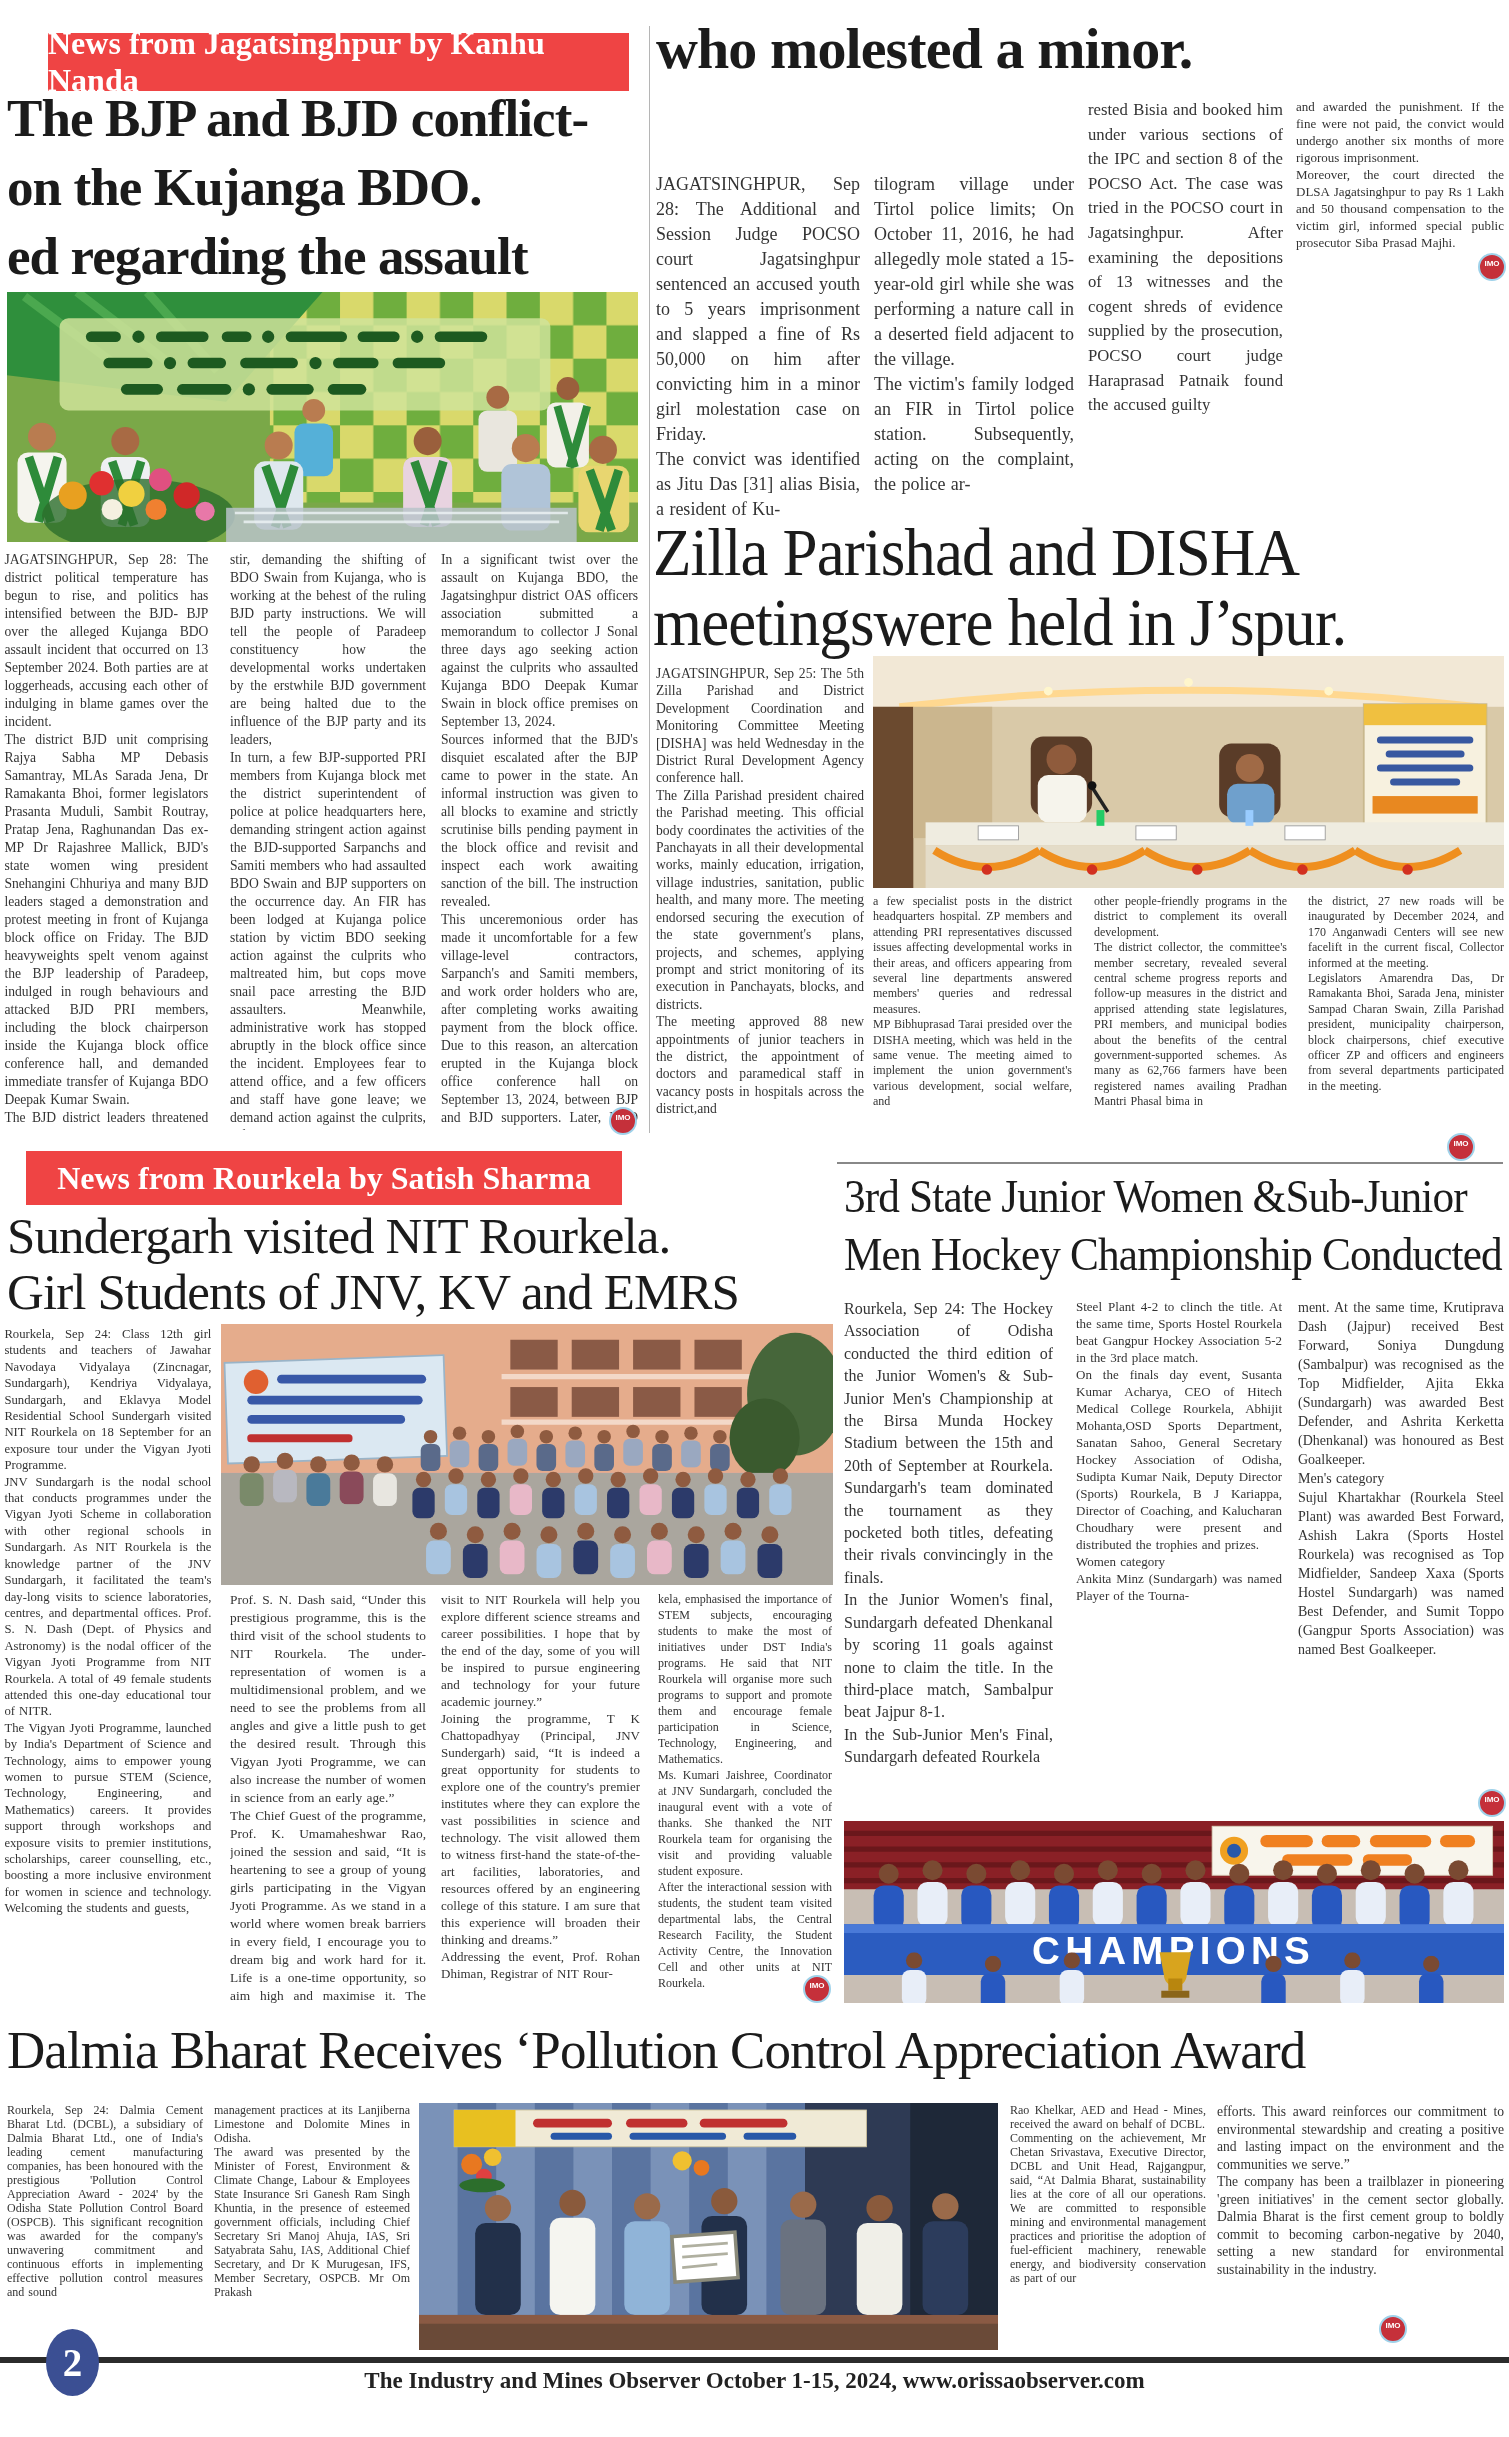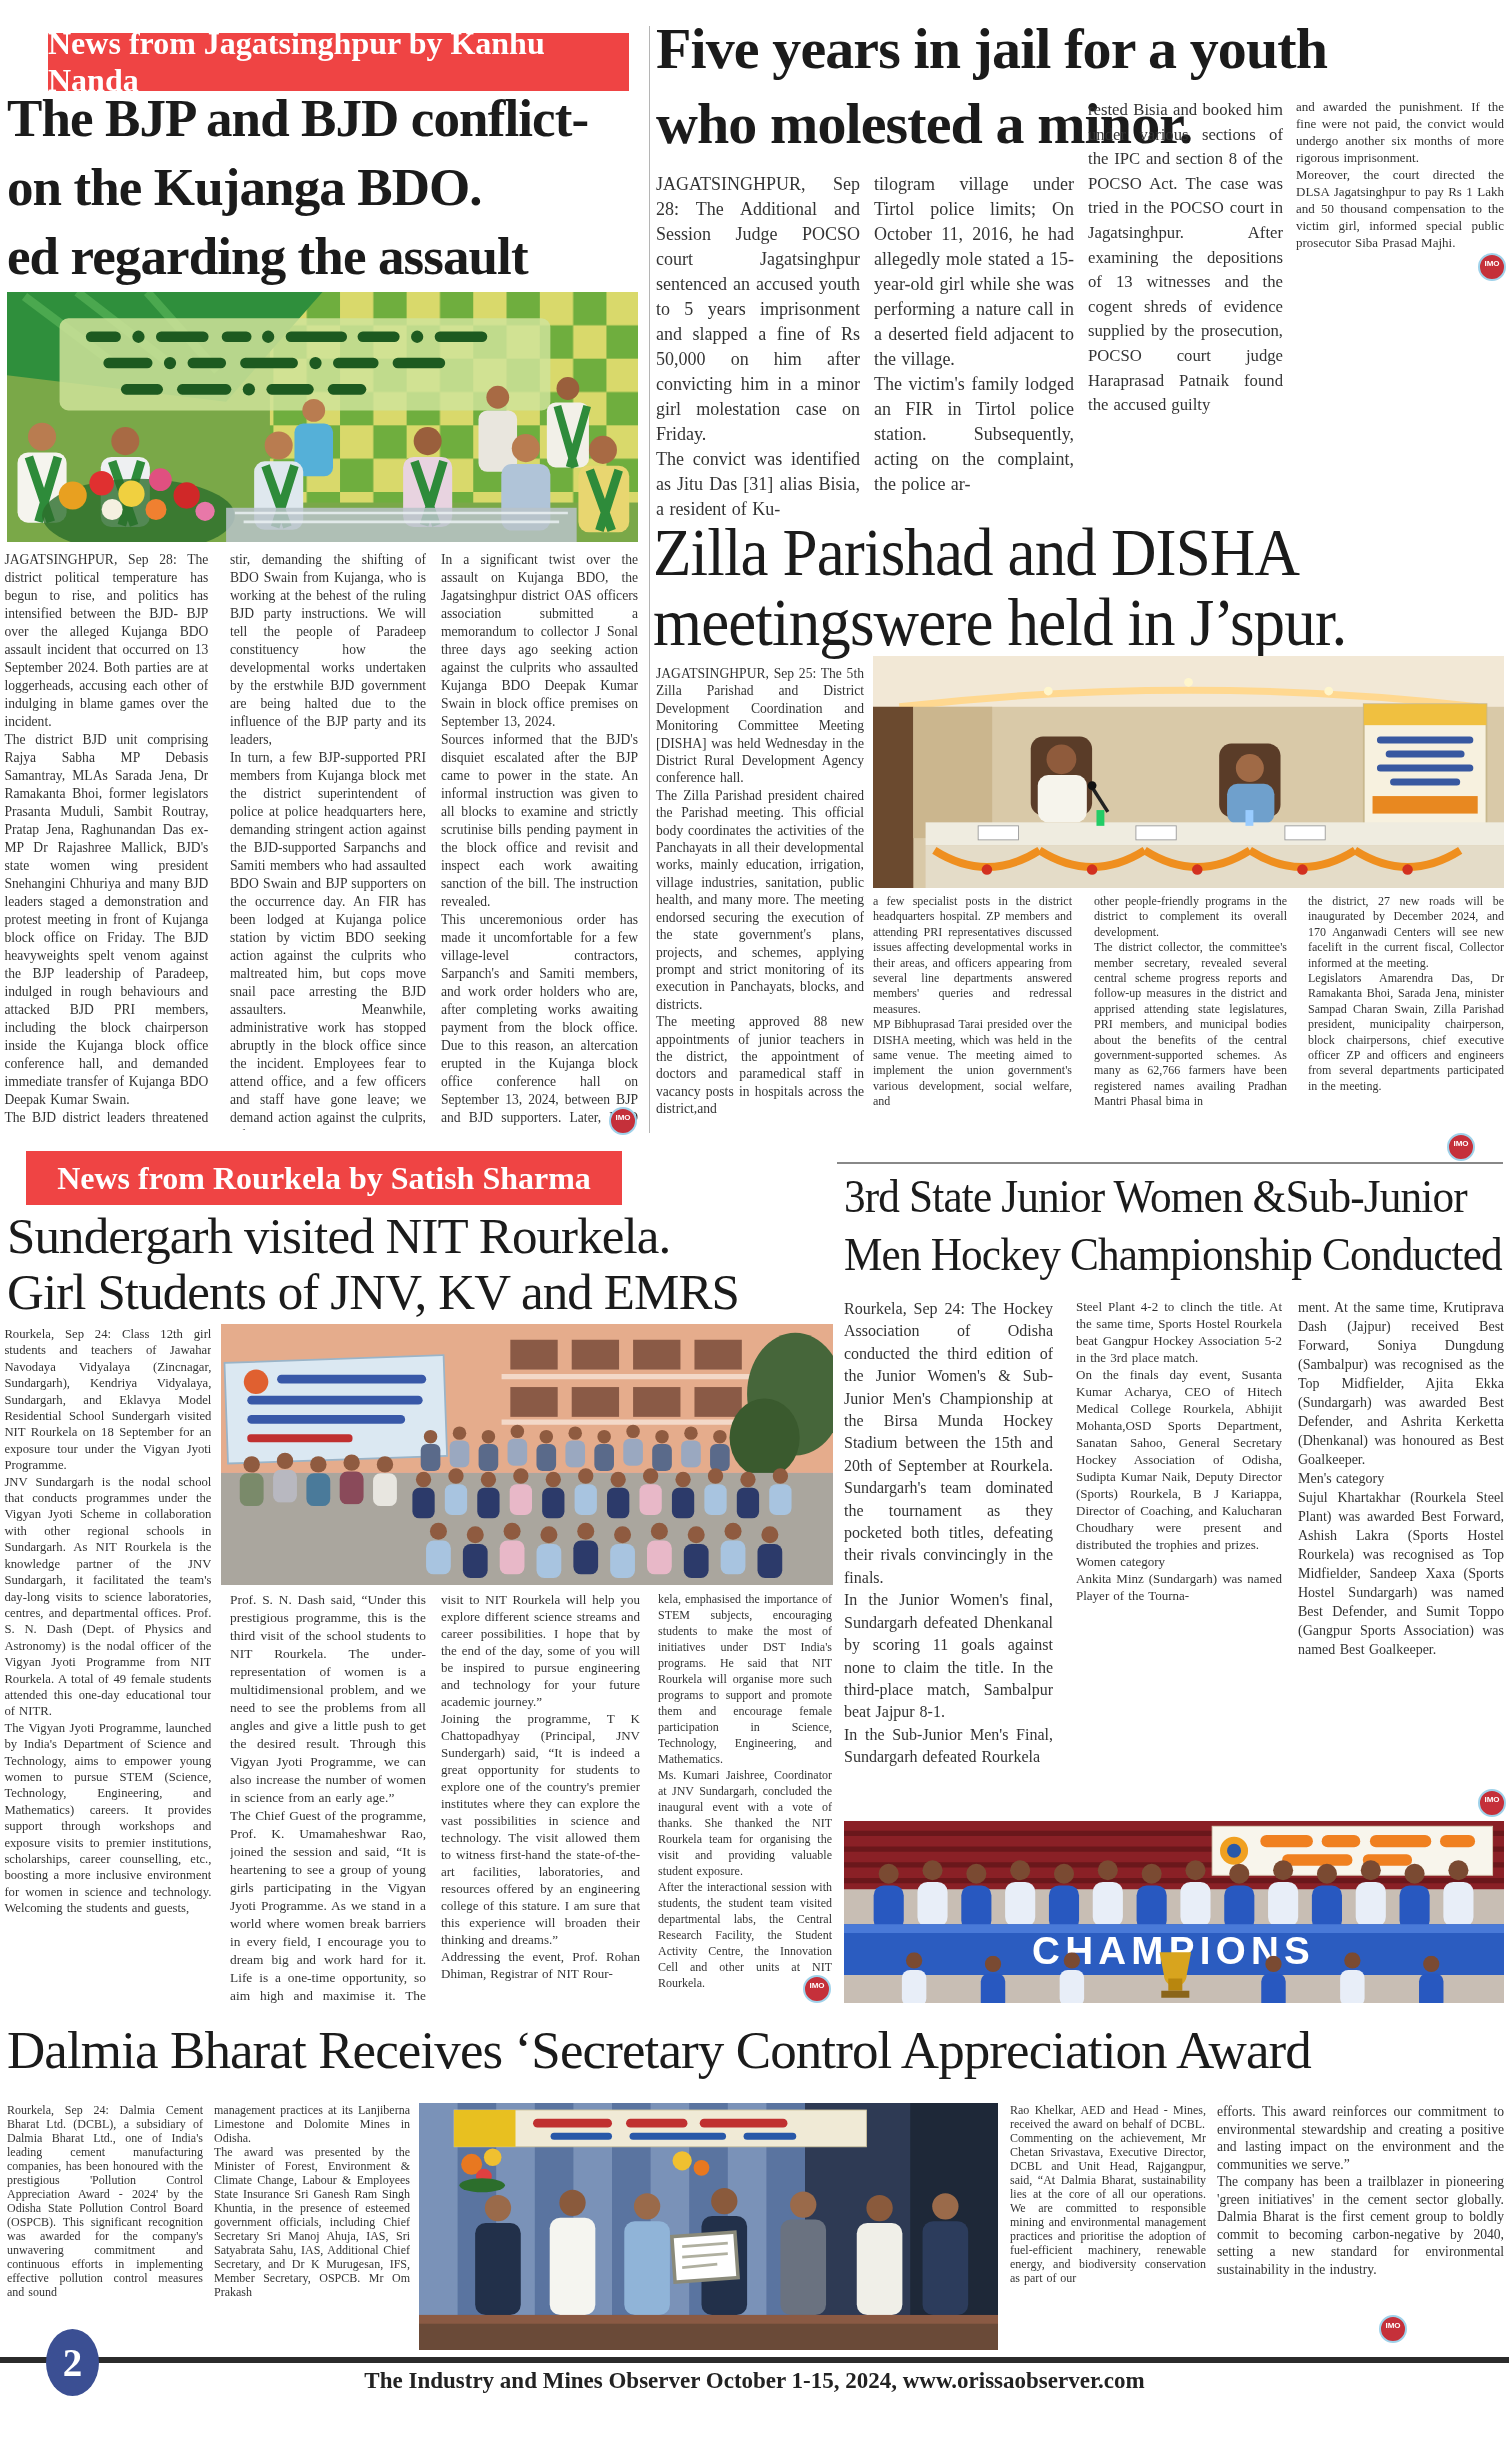--- a/index.html
+++ b/index.html
@@ -130,21 +130,20 @@
   <div class="col" style="left:230px;top:551px;width:196px;height:579px;font-size:13.6px;line-height:18px;">stir, demanding the shifting of BDO Swain from Kujanga, who is working at the behest of the ruling BJD party instructions. We will tell the people of Paradeep constituency how the developmental works undertaken by the erstwhile BJD government are being halted due to the influence of the BJP party and its leaders,
 In turn, a few BJP-supported PRI members from Kujanga block met the district superintendent of police at police headquarters here, demanding stringent action against the BJD-supported Sarpanchs and Samiti members who had assaulted BDO Swain and BJP supporters on the occurrence day. An FIR has been lodged at Kujanga police station by victim BDO seeking action against the culprits who maltreated him, but cops move snail pace arresting the BJD assaulters. Meanwhile, administrative work has stopped abruptly in the block office since the incident. Employees fear to attend office, and a few officers and staff have gone leave; we demand action against the culprits, informed Kujanga block Sarpancha association president Rohit Kumar Jena.</div>
   <div class="col" style="left:441px;top:551px;width:197px;height:579px;font-size:13.6px;line-height:18px;">In a significant twist over the assault on Kujanga BDO, the Jagatsinghpur district OAS officers association submitted a memorandum to collector J Sonal three days ago seeking action against the culprits who assaulted Kujanga BDO Deepak Kumar Swain in block office premises on September 13, 2024.
 Sources informed that the BJD's disquiet escalated after the BJP came to power in the state. An informal instruction was given to all blocks to examine and strictly scrutinise bills pending payment in the block office and revisit and inspect each work awaiting sanction of the bill. The instruction revealed.
 This unceremonious order has made it uncomfortable for a few village-level contractors, Sarpanch's and Samiti members, and work order holders who are, after completing works awaiting payment from the block office. Due to this reason, an altercation erupted in the Kujanga block office conference hall on September 13, 2024, between BJP and BJD supporters. Later, BDO was allegedly manhandled by BJD-supported people and PRI members.</div>
   <div class="imo" style="left:609px;top:1107px;">IMO</div>
 
   <div class="vrule" style="left:649px;top:26px;height:1107px;"></div>
 
   <div class="headline bold" style="left:656px;top:10.5px;width:851px;font-size:58px;line-height:75px;">
-    <div class="hl-line">Five years in jail for a youth</div>
     <div class="hl-line">who molested a minor.</div>
   </div>
 
   <div class="col" style="left:656px;top:172px;width:204px;height:349px;font-size:18px;line-height:25px;">JAGATSINGHPUR, Sep 28: The Additional and Session Judge POCSO court Jagatsinghpur sentenced an accused youth to 5 years imprisonment and slapped a fine of Rs 50,000 on him after convicting him in a minor girl molestation case on Friday.
 The convict was identified as Jitu Das [31] alias Bisia, a resident of Ku-</div>
   <div class="col" style="left:874px;top:172px;width:200px;height:349px;font-size:18px;line-height:25px;">tilogram village under Tirtol police limits; On October 11, 2016, he had allegedly mole stated a 15-year-old girl while she was performing a nature call in a deserted field adjacent to the village.
 The victim's family lodged an FIR in Tirtol police station. Subsequently, acting on the complaint, the police ar-</div>
   <div class="col" style="left:1088px;top:98px;width:195px;height:423px;font-size:16.7px;line-height:24.6px;">rested Bisia and booked him under various sections of the IPC and section 8 of the POCSO Act. The case was tried in the POCSO court in Jagatsinghpur. After examining the depositions of 13 witnesses and the cogent shreds of evidence supplied by the prosecution, POCSO court judge Haraprasad Patnaik found the accused guilty</div>
   <div class="col" style="left:1296px;top:98px;width:208px;height:423px;font-size:13px;line-height:17px;">and awarded the punishment. If the fine were not paid, the convict would undergo another six months of more rigorous imprisonment.
 Moreover, the court directed the DLSA Jagatsinghpur to pay Rs 1 Lakh and 50 thousand compensation to the victim girl, informed special public prosecutor Siba Prasad Majhi.</div>
@@ -403,21 +402,21 @@
       </g>
       <g transform="translate(360,150)">
         <path d="M0,0 h36 l-5,26 a13,13 0 0,1 -26,0 Z" fill="#d8a41e"></path>
         <rect x="10" y="30" width="16" height="14" fill="#b8860e"></rect>
         <rect x="2" y="44" width="32" height="8" fill="#8a651a"></rect>
       </g>
     </svg>
   </div>
 
   <div class="headline" style="left:7px;top:2010px;width:1497px;font-size:53px;line-height:81px;font-weight:normal;letter-spacing:-0.9px;">
-    <div class="hl-line">Dalmia Bharat Receives ‘Secretary Control Appreciation Award</div>
+    <div class="hl-line">Dalmia Bharat Receives ‘Pollution Control Appreciation Award</div>
   </div>
 
   <div class="col" style="left:7px;top:2103px;width:196px;height:247px;font-size:12px;line-height:14px;">Rourkela, Sep 24: Dalmia Cement Bharat Ltd. (DCBL), a subsidiary of Dalmia Bharat Ltd., one of India's leading cement manufacturing companies, has been honoured with the prestigious 'Pollution Control Appreciation Award - 2024' by the Odisha State Pollution Control Board (OSPCB). This significant recognition was awarded for the company's unwavering commitment and continuous efforts in implementing effective pollution control measures and sound</div>
   <div class="col" style="left:214px;top:2103px;width:196px;height:247px;font-size:12px;line-height:14px;">management practices at its Lanjiberna Limestone and Dolomite Mines in Odisha.
 The award was presented by the Minister of Forest, Environment &amp; Climate Change, Labour &amp; Employees State Insurance Sri Ganesh Ram Singh Khuntia, in the presence of esteemed government officials, including Chief Secretary Sri Manoj Ahuja, IAS, Sri Satyabrata Sahu, IAS, Additional Chief Secretary, and Dr K Murugesan, IFS, Member Secretary, OSPCB. Mr Om Prakash</div>
 
   <div class="photo" style="left:419px;top:2103px;width:579px;height:247px;">
     <svg viewBox="0 0 660 282" preserveAspectRatio="none">
       <rect width="660" height="282" fill="#5a74a0"></rect>
       <g>

